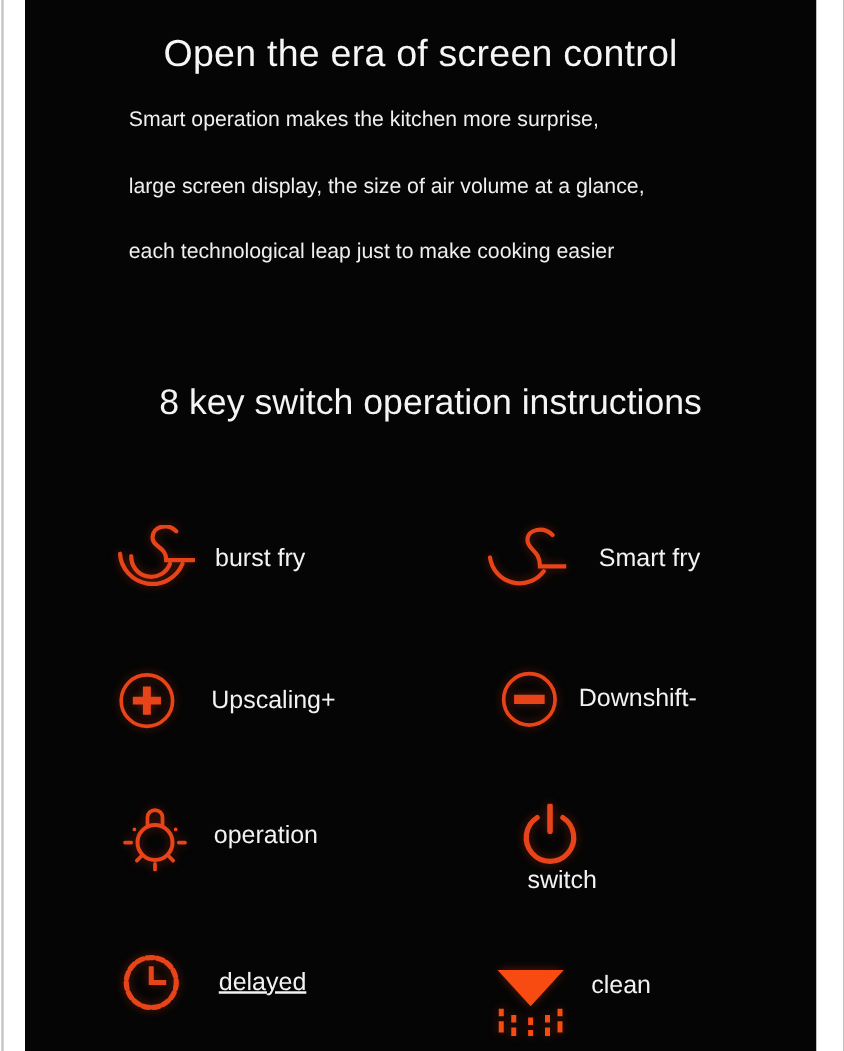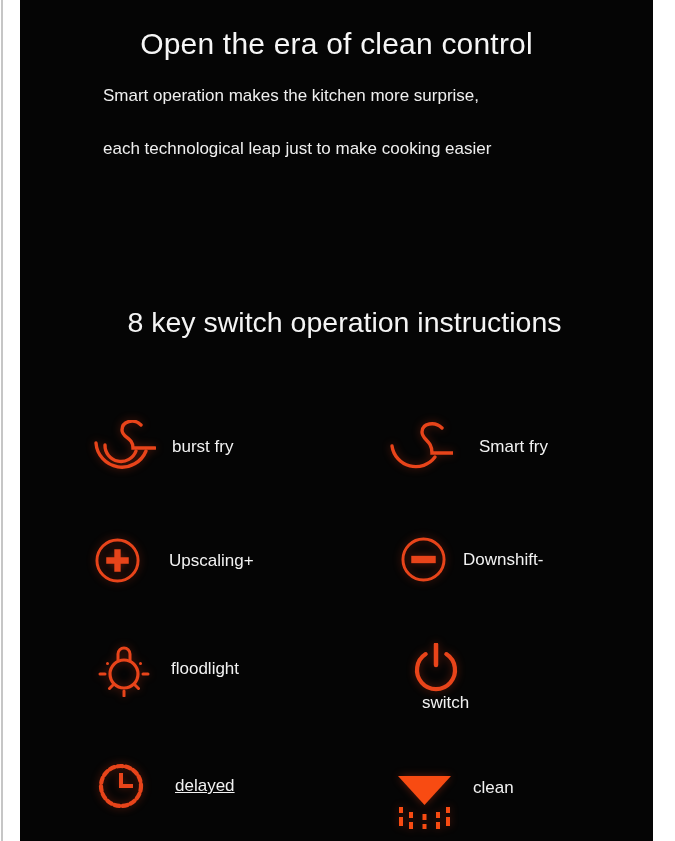--- a/index.html
+++ b/index.html
@@ -17,45 +17,46 @@
   .subtitle{
     position:absolute;left:83px;top:70px;color:#efefef;
     font-size:17px;line-height:52.5px;white-space:nowrap;
   }
   .heading{
     position:absolute;left:0;right:0;top:306px;text-align:center;
     color:#f4f4f4;font-size:28.5px;line-height:32px;padding-left:16px;
   }
 
   .item{position:absolute;display:flex;align-items:center;}
-  .item .label{color:#f2f2f2;font-size:17px;white-space:nowrap;}
+  .item .label{color:#f2f2f2;font-size:20px;white-space:nowrap;}
   .item svg{filter:drop-shadow(0 0 4px rgba(232,60,20,0.38));flex:none;}
 
   .item-burst-fry {left:70px; top:420px;}  .item-burst-fry .label{margin-left:16px;}
   .item-stir-fry  {left:368px;top:420px;}  .item-stir-fry  .label{margin-left:26px;}
   .item-upscaling {left:74px; top:537px;}  .item-upscaling .label{margin-left:28px;}
   .item-downshift {left:380px;top:536px;align-items:center;}  .item-downshift .label{margin-left:16px;}
   .item-floodlight{left:76px; top:640px;}  .item-floodlight .label{margin-left:18px;}
   .item-switch    {left:382px;top:643px;flex-direction:column;}  .item-switch    .label{margin-left:20px;}
   .item-delayed   {left:75px; top:760px;}  .item-delayed   .label{margin-left:28px;text-decoration:underline;}
   .item-clean     {left:376px;top:771px;}  .item-clean     .label{margin-left:20px;transform:translateY(-12px);}
 
   .stroke{stroke:#e8441a;fill:none;}
 </style>
 </head>
 <body>
 
 <div class="edge-line"></div>
 
 <div class="panel">
 
-  <div class="title">Open the era of clean control</div>
+  <div class="title">Open the era of screen control</div>
 
   <div class="subtitle">
     <div>Smart operation makes the kitchen more surprise,</div>
+    <div>large screen display, the size of air volume at a glance,</div>
     <div>each technological leap just to make cooking easier</div>
   </div>
 
   <div class="heading">8 key switch operation instructions</div>
 
   <div class="item item-burst-fry">
     <svg width="66" height="54" viewBox="0 0 66 54">
       <path class="stroke" stroke-width="3.4" stroke-linecap="round" d="M6 23A26 26 0 0 0 56 31"></path>
       <path class="stroke" stroke-width="3.4" stroke-linecap="round" d="M15 25A16 16 0 0 0 46 31"></path>
       <path class="stroke" stroke-width="3.4" stroke-linecap="round" d="M51 5C44 -2 32 1 32 10C32 18 43 17 43 28H65"></path>
@@ -86,21 +87,21 @@
     </svg>
     <span class="label">Downshift-</span>
   </div>
 
   <div class="item item-floodlight">
     <svg width="57" height="57" viewBox="0 0 57 57">
       <circle class="stroke" stroke-width="3.2" cx="28" cy="34" r="14"></circle>
       <path class="stroke" stroke-width="3" d="M22 21v-7a6 6 0 0 1 12 0v7"></path>
       <path class="stroke" stroke-width="3" stroke-linecap="round" d="M9 34H4M47 34H52M28 51V56M17 45L13.5 48.5M39 45L42.5 48.5M11.5 23.5h0.01M44.5 23.5h0.01"></path>
     </svg>
-    <span class="label">floodlight</span>
+    <span class="label">operation</span>
   </div>
 
   <div class="item item-switch">
     <svg width="48" height="50" viewBox="0 0 48 50">
       <path class="stroke" stroke-width="4.2" stroke-linecap="round" d="M34.3 11.1A19 19 0 1 1 13.7 11.1"></path>
       <path class="stroke" stroke-width="4.5" stroke-linecap="round" d="M24 1.5V22"></path>
     </svg>
     <span class="label">switch</span>
   </div>
 

